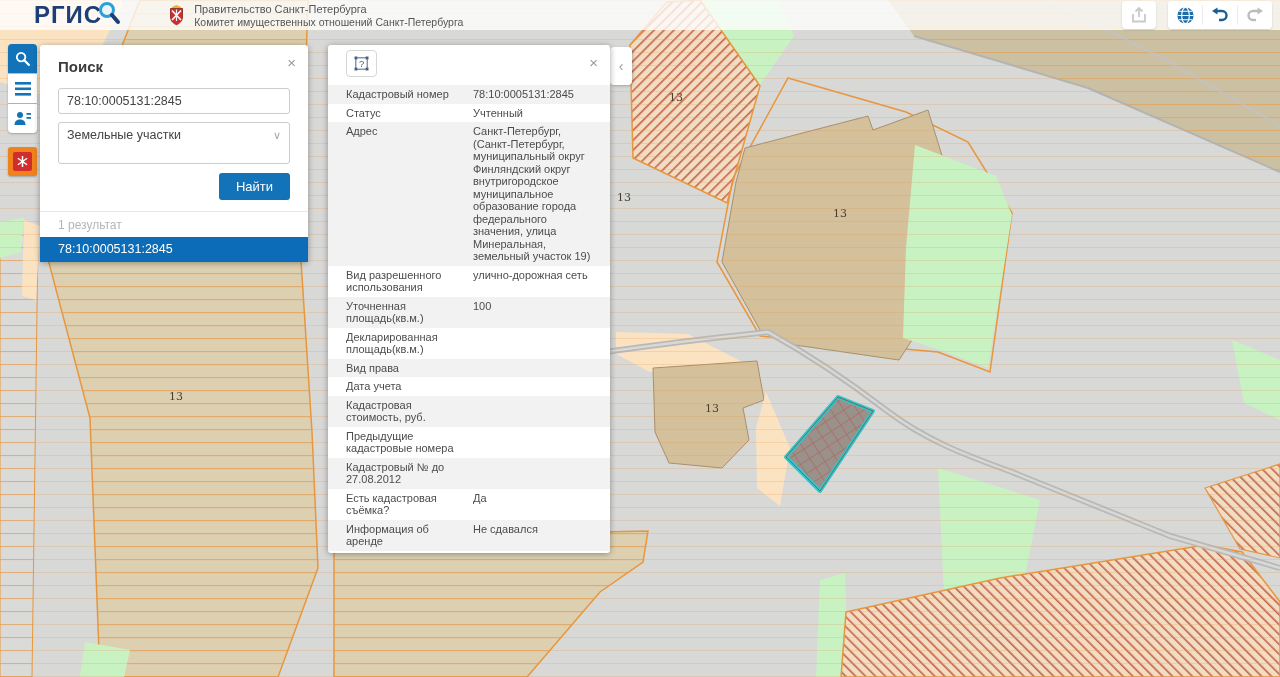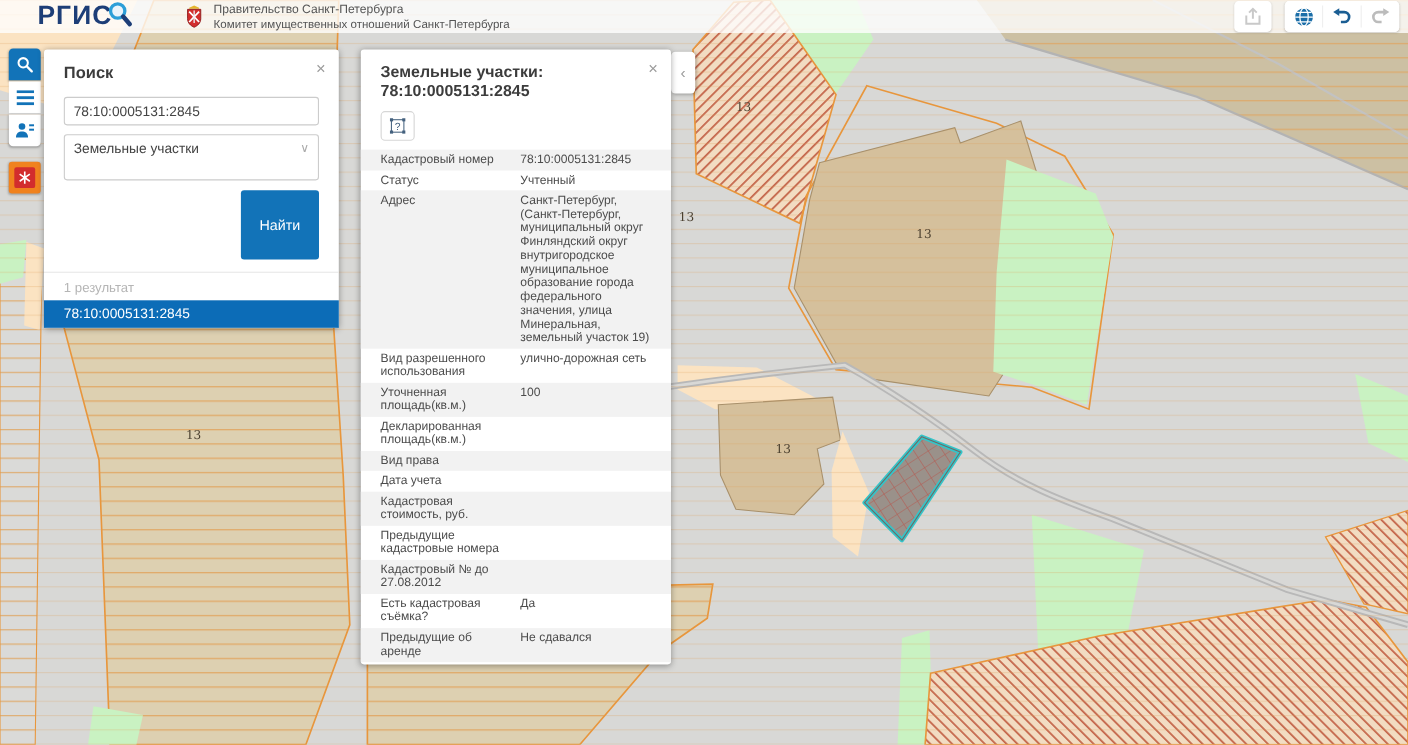--- a/index.html
+++ b/index.html
@@ -55,21 +55,21 @@
   .sp-title { font-size:15px; font-weight:bold; color:#3c3c3c; padding:13px 18px 11px; }
   .sp-input { display:block; width:232px; margin:2px 18px 0; height:26px; border:1px solid #ccc;
               border-radius:3px; padding:0 8px; font-size:12.5px; color:#444;
               font-family:"Liberation Sans",sans-serif; }
   .sp-select { position:relative; width:232px; margin:8px 18px 0; height:42px; border:1px solid #ccc;
                border-radius:3px; font-size:12.5px; color:#444; line-height:24px; padding:0 8px;
                cursor:pointer; }
   .sp-select .chev { position:absolute; right:8px; top:0; color:#aaa; font-size:11px; }
   .sp-btnrow { text-align:right; margin:9px 18px 0; }
   .sp-find { background:var(--accent_blue); color:#fff; border:none; border-radius:3px;
-             font-size:13px; padding:24px 17px; cursor:pointer; font-family:"Liberation Sans",sans-serif; }
+             font-size:13px; padding:6px 17px; cursor:pointer; font-family:"Liberation Sans",sans-serif; }
   .sp-results-head { border-top:1px solid #e8e8e8; margin-top:11px; padding:6px 18px 5px;
                      font-size:12px; color:#b5b5b5; }
   .result-item { background:var(--result_blue); color:#fff; font-size:12.5px; padding:5px 18px 6px;
                  cursor:pointer; }
 
   
   #details-panel { left:328px; top:45px; width:282px; padding-bottom:2px; }
   .dp-title { font-size:14.5px; font-weight:bold; color:#3c3c3c; padding:13px 34px 4px 18px; line-height:17px; }
   .dp-toolbtn { margin:5px 0 8px 18px; width:31px; height:27px; background:#fff; border:1px solid #d6d6d6;
                 border-radius:4px; display:flex; align-items:center; justify-content:center; cursor:pointer; }
@@ -266,21 +266,20 @@
     <button class="sp-find">Найти</button>
   </div>
   <div class="sp-results-head">1 результат</div>
   <div>
 
   <div class="result-item">78:10:0005131:2845</div>
     </div>
 </div>
 
 <div class="panel" id="details-panel">
-  <div class="dp-title">Земельные участки: 78:10:0005131:2845</div>
   <button class="panel-close">×</button>
   <button class="dp-toolbtn">
     <svg width="17" height="17" viewBox="0 0 18 18">
       <rect x="3" y="3" width="12" height="12" fill="none" stroke="#44617e" stroke-width="1"></rect>
       <rect x="1.6" y="1.6" width="3" height="3" fill="#44617e"></rect>
       <rect x="13.4" y="1.6" width="3" height="3" fill="#44617e"></rect>
       <rect x="1.6" y="13.4" width="3" height="3" fill="#44617e"></rect>
       <rect x="13.4" y="13.4" width="3" height="3" fill="#44617e"></rect>
       <text x="9" y="12.6" text-anchor="middle" font-size="10" fill="#44617e" font-family="Liberation Sans, sans-serif">?</text>
     </svg>
@@ -329,18 +328,18 @@
       </div>
       <div class="dt-row">
         <div class="dt-label">Кадастровый № до 27.08.2012</div>
         <div class="dt-value"></div>
       </div>
       <div class="dt-row">
         <div class="dt-label">Есть кадастровая съёмка?</div>
         <div class="dt-value">Да</div>
       </div>
       <div class="dt-row">
-        <div class="dt-label">Предыдущие об аренде</div>
+        <div class="dt-label">Информация об аренде</div>
         <div class="dt-value">Не сдавался</div>
       </div>
     </div>
 </div>
 <button class="collapse-tab">‹</button>
 
 </body></html>

